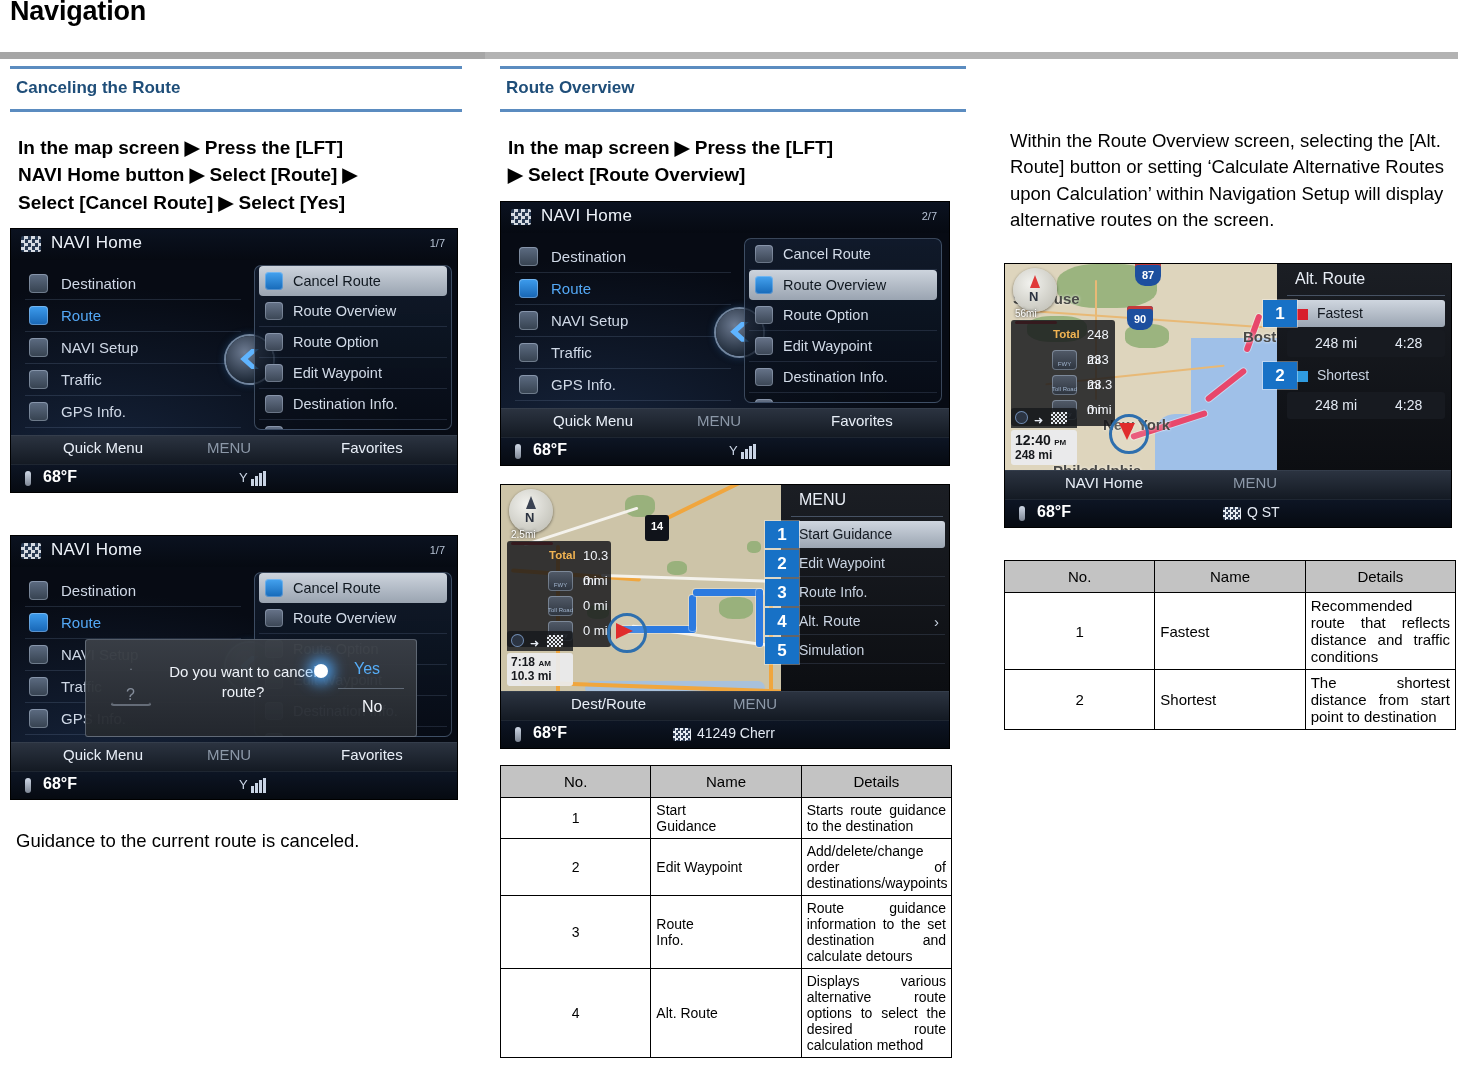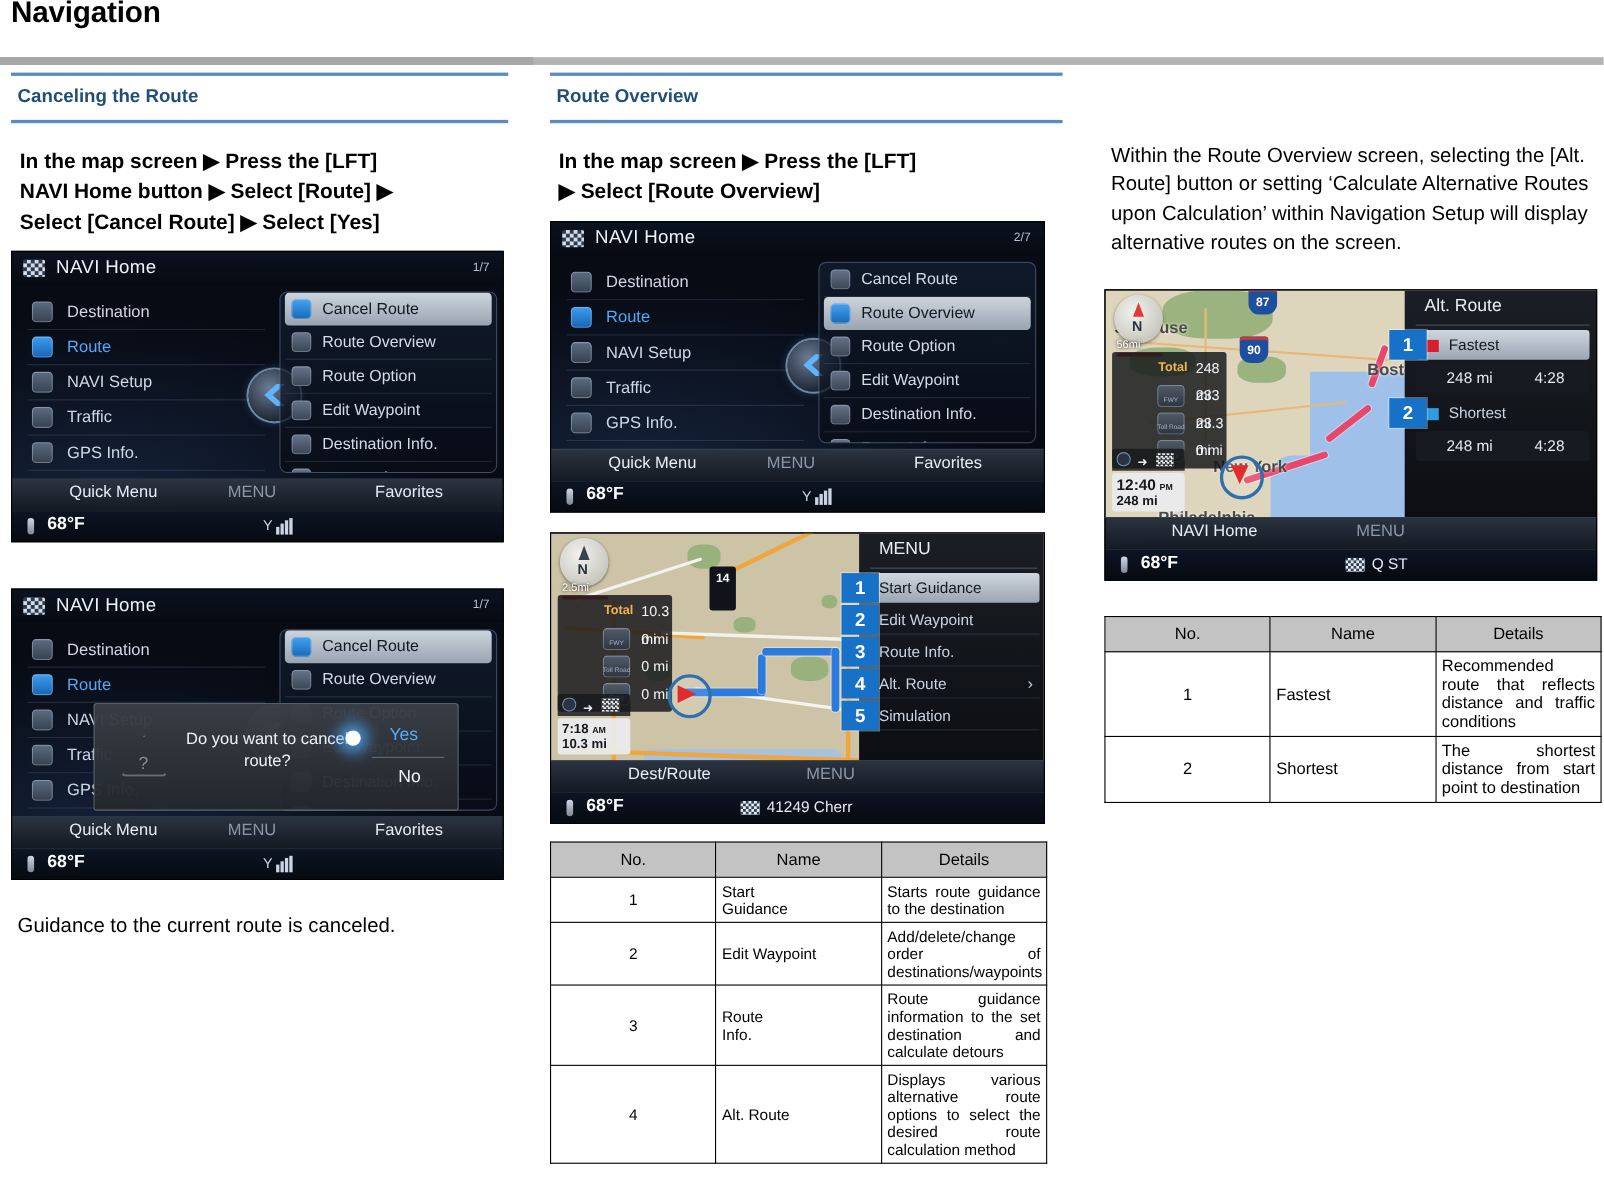--- a/index.html
+++ b/index.html
@@ -539,21 +539,21 @@
   .carmark.down::after {
     left: 7px; top: 6px;
     border-left: 8px solid transparent;
     border-right: 8px solid transparent;
     border-top: 17px solid #e02c2c;
     border-bottom: none;
   }
 
   .shield {
     position: absolute;
-    width: 24px; height: 40px;
+    width: 24px; height: 26px;
     background: #10131a;
     border-radius: 3px;
     color: #fff;
     font-size: 11px;
     font-weight: bold;
     text-align: center;
     line-height: 22px;
   }
   .ishield {
     position: absolute;

